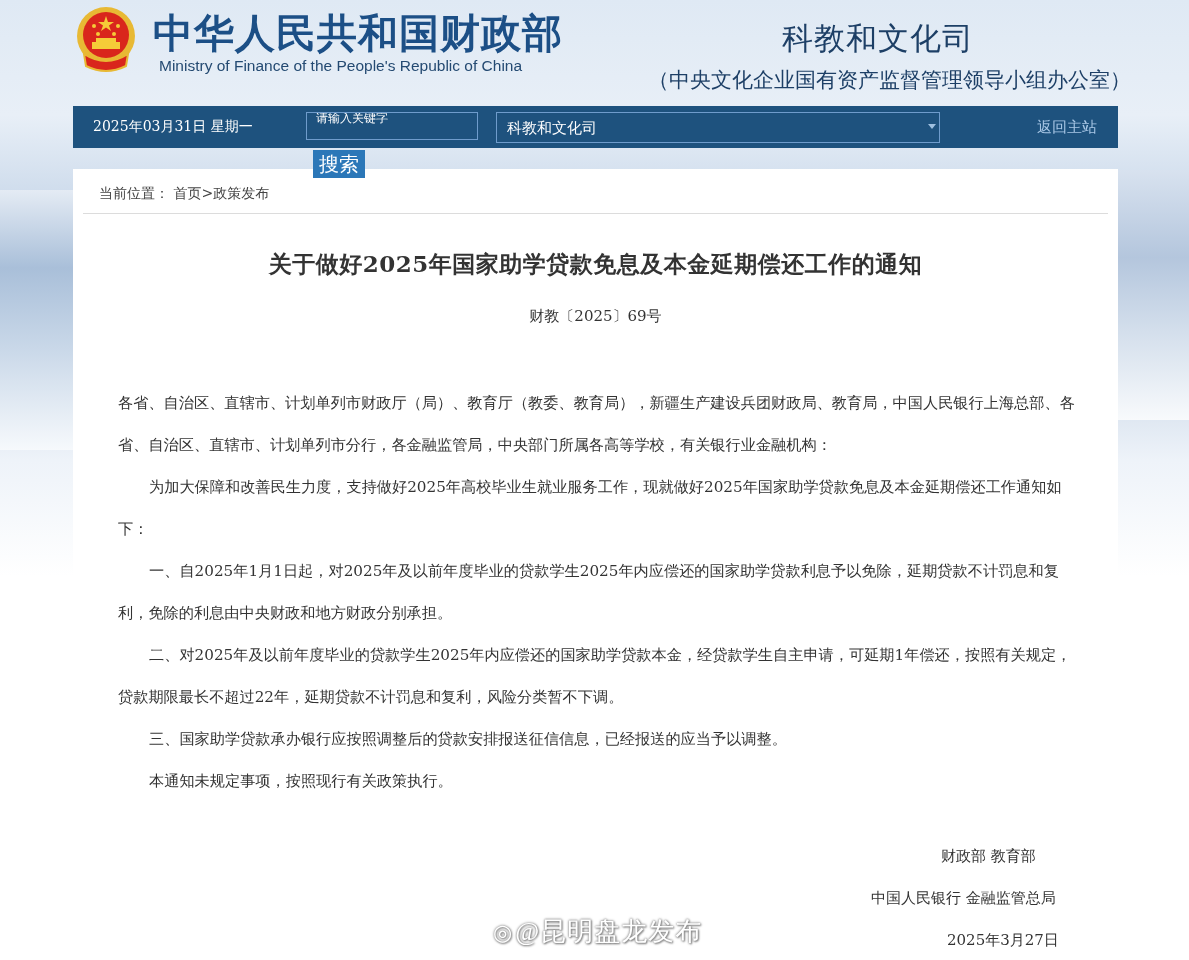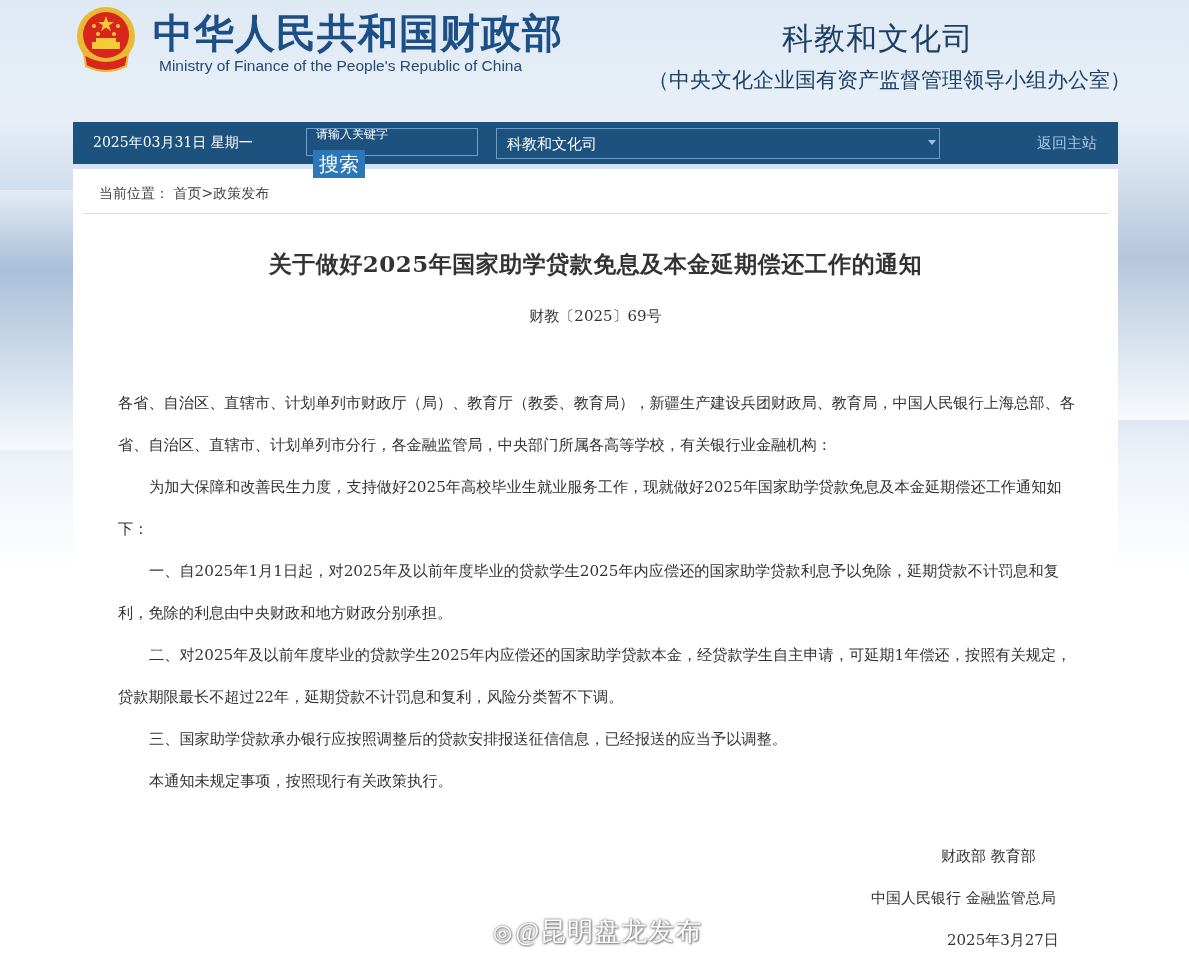--- a/index.html
+++ b/index.html
@@ -35,21 +35,20 @@
   .dept-title {
     position: absolute; left: 782px; top: 18px; font-size: 31px; color: #1d3f66; letter-spacing: 1px;
   }
   .dept-sub {
     position: absolute; left: 648px; top: 66px; font-size: 21px; color: #1d3f66;
   }
   
   .navbar {
     position: absolute; left: 73px; top: 106px; width: 1045px; height: 42px;
     background: #1e527e;
-    margin-top: 16px;
   }
   .nav-date {
     position: absolute; left: 20px; top: 12px; color: #fff; font-size: 14px;
   }
   .search-input {
     position: absolute; left: 233px; top: 6px; width: 172px; height: 28px;
     border: 1px solid #6f9ccc; background: #1e527e; color: #fff;
     font-family: inherit; font-size: 12px; padding: 0 0 16px 9px; box-sizing: border-box;
     outline: none;
   }

